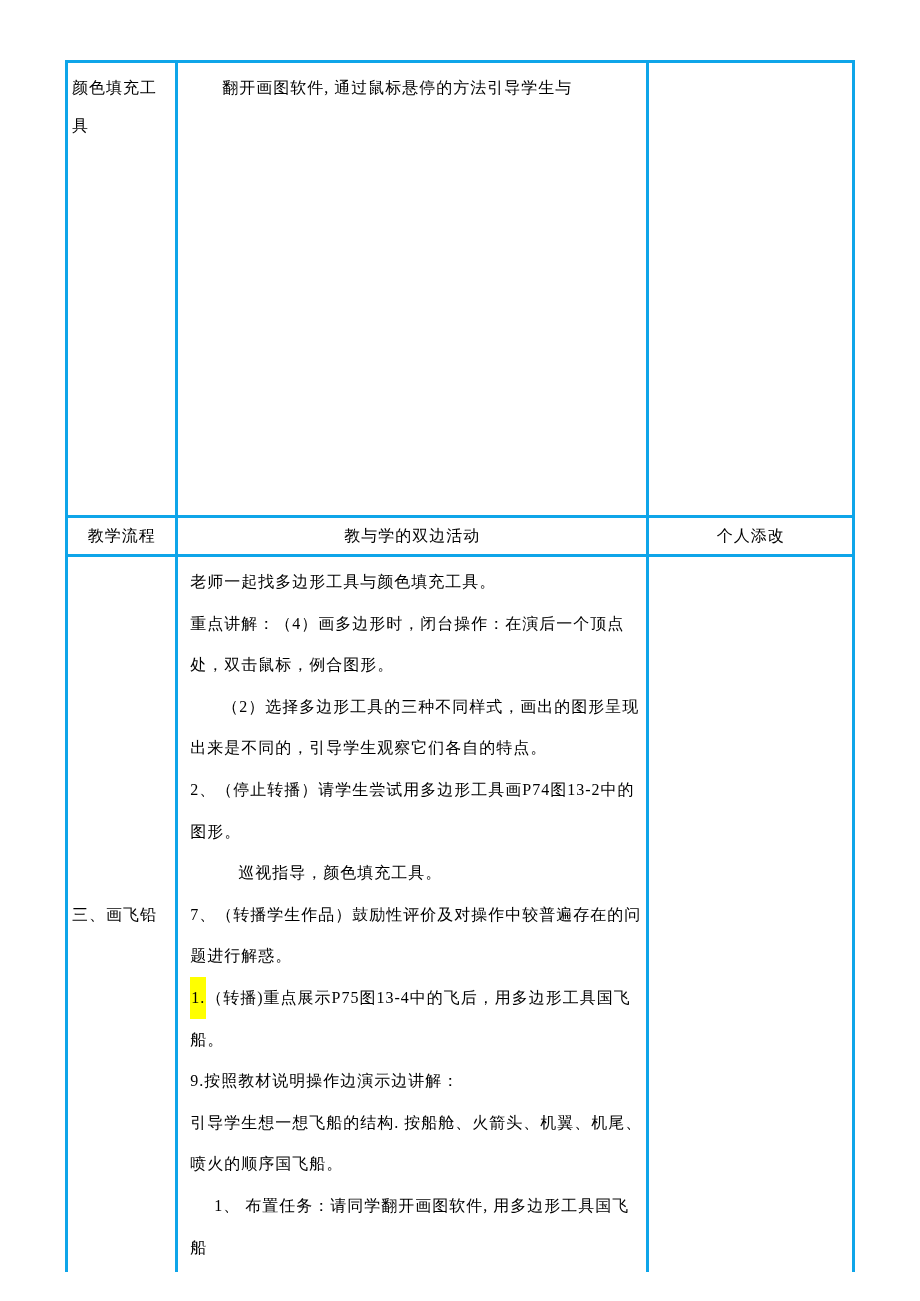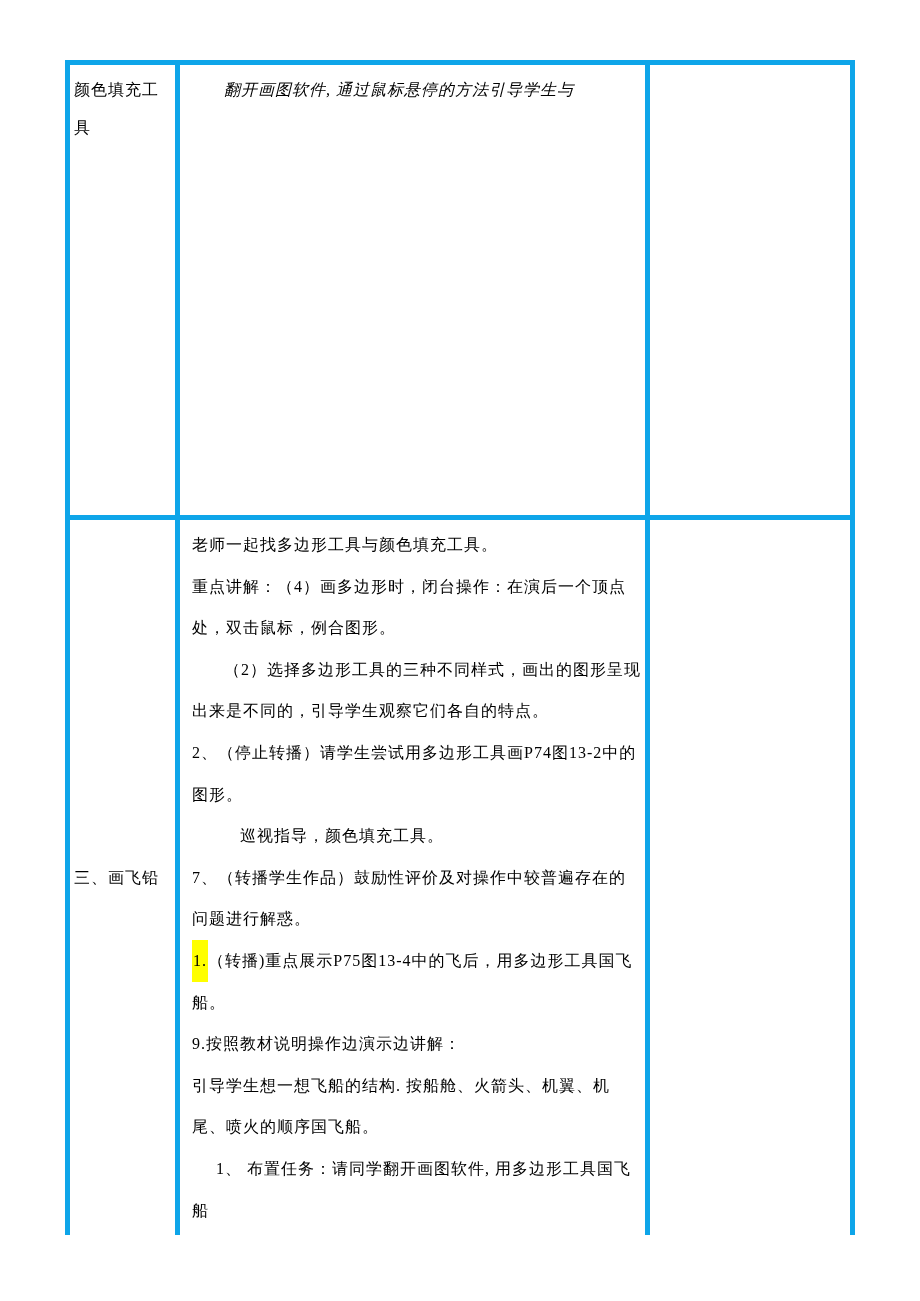--- a/index.html
+++ b/index.html
@@ -17,21 +17,21 @@
     width: 920px;
     padding: 60px 65px 0 65px;
     box-sizing: border-box;
   }
   table {
     width: 100%;
     border-collapse: collapse;
     table-layout: fixed;
   }
   td {
-    border: 5px solid #0ea5e9;
+    border: 3px solid #0ea5e9;
     padding: 0;
     vertical-align: top;
     box-sizing: border-box;
   }
   .col1 { width: 110px; }
   .col2 { width: 470px; }
   .col3 { width: 205px; }
 
   .row1-h { height: 455px; }
   .row2-h { height: 36px; }
@@ -50,21 +50,20 @@
   }
   .cell-left-mid {
     vertical-align: middle;
     text-align: left;
     padding: 0 4px;
     line-height: 2.0;
     letter-spacing: 1px;
   }
   .indent-first {
     text-indent: 2.5em;
-    font-style: italic;
   }
   .indent-small {
     text-indent: 2em;
   }
   .indent-med {
     text-indent: 3em;
   }
   .highlight {
     background: #ffff00;
     display: inline-block;
@@ -101,20 +100,31 @@
         <span>颜色填充工具</span>
       </td>
       <td class="row1-h">
         <div class="cell-pad indent-first">
           <span>翻开画图软件, 通过鼠标悬停的方法引导学生与</span>
         </div>
       </td>
       <td class="row1-h"></td>
     </tr>
 
+    <tr>
+      <td class="row2-h cell-center">
+        <span>教学流程</span>
+      </td>
+      <td class="row2-h cell-center">
+        <span>教与学的双边活动</span>
+      </td>
+      <td class="row2-h cell-center">
+        <span>个人添改</span>
+      </td>
+    </tr>
 
     <tr class="no-bottom">
       <td class="row3-h cell-left-mid">
         <span>三、画飞铅</span>
       </td>
       <td class="row3-h">
         <div class="body-text">
           <p>老师一起找多边形工具与颜色填充工具。</p>
           <p>重点讲解：（4）画多边形时，闭台操作：在演后一个顶点处，双击鼠标，例合图形。</p>
           <p class="indent-small">（2）选择多边形工具的三种不同样式，画出的图形呈现出来是不同的，引导学生观察它们各自的特点。</p>

